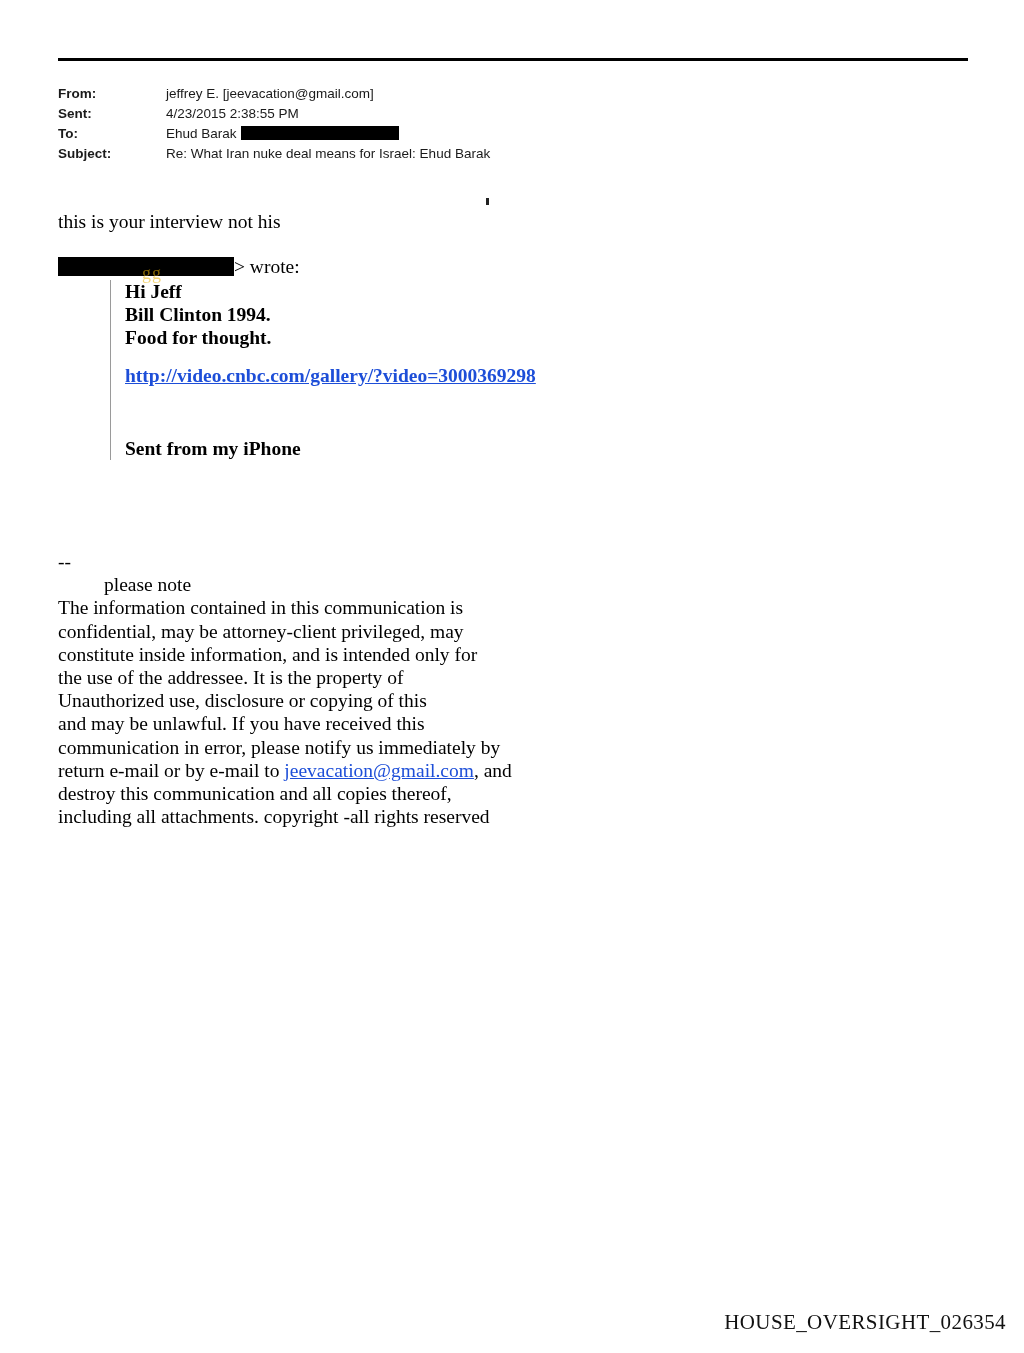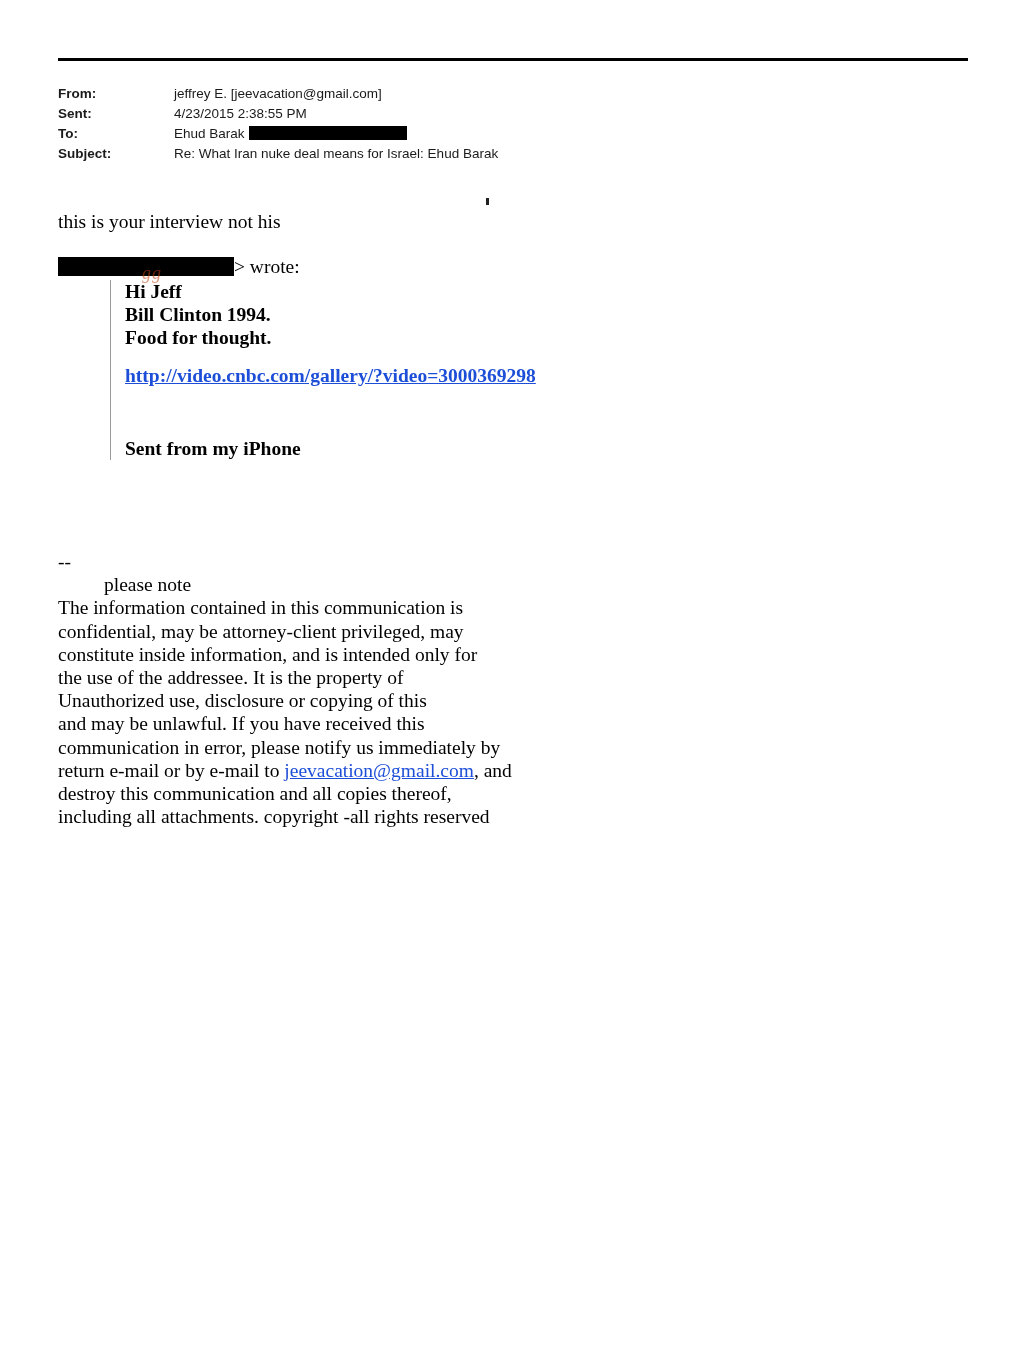--- a/index.html
+++ b/index.html
@@ -41,21 +41,20 @@
     width: 910px;
     font-family: "Liberation Sans", sans-serif;
     font-size: 13.5px;
     line-height: 20px;
     color: #1a1a1a;
   }
   .hrow {
     display: flex;
     align-items: flex-start;
     height: 20px;
-    gap: 8px;
   }
   .hlabel {
     width: 108px;
     font-weight: bold;
     flex: 0 0 108px;
   }
   .hvalue {
     flex: 1 1 auto;
     position: relative;
     white-space: nowrap;
@@ -106,25 +105,24 @@
     height: 19px;
     vertical-align: middle;
     position: relative;
     top: -2px;
   }
   
   .redact-bleed {
     position: absolute;
     left: 84px;
     top: 5px;
-    color: #c2410c;
+    color: #eab308;
     font-size: 18px;
     letter-spacing: 1px;
     opacity: .55;
-    font-style: italic;
   }
 
   .quote-block {
     position: absolute;
     left: 52px;
     top: 75px;
     width: 700px;
     border-left: 1.5px solid #9a9a9a;
     padding-left: 14px;
   }
@@ -219,14 +217,15 @@
       <p>Unauthorized use, disclosure or copying of this</p>
       <p>and may be unlawful. If you have received this</p>
       <p>communication in error, please notify us immediately by</p>
       <p><span>return e-mail or by e-mail to </span><a class="link" href="#">jeevacation@gmail.com</a><span>, and</span></p>
       <p>destroy this communication and all copies thereof,</p>
       <p>including all attachments. copyright -all rights reserved</p>
     </div>
 
   </div>
 
+  <div class="footer-stamp">HOUSE_OVERSIGHT_026354</div>
 
 </div>
 
 </body></html>

